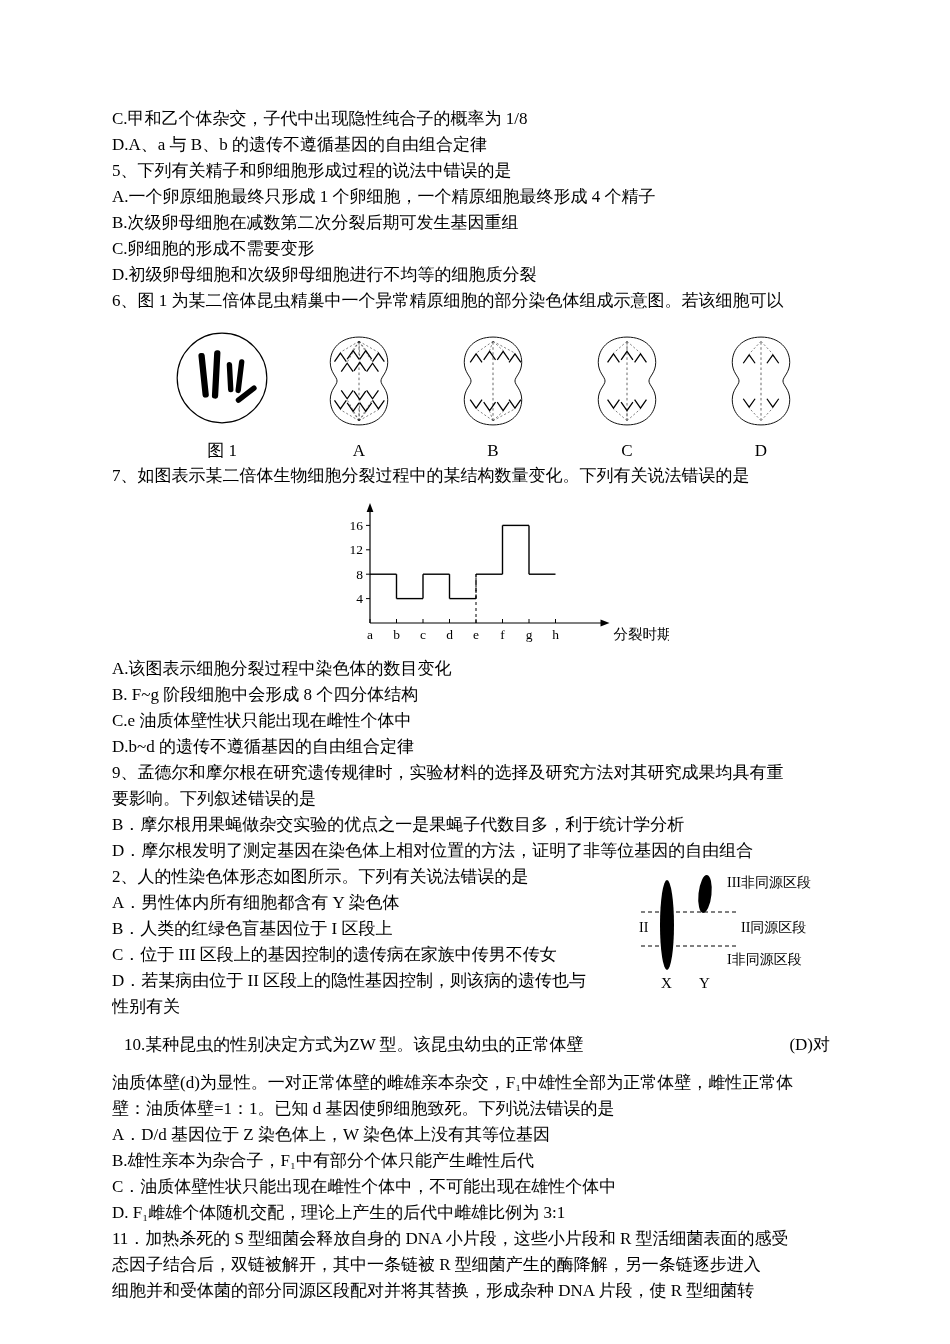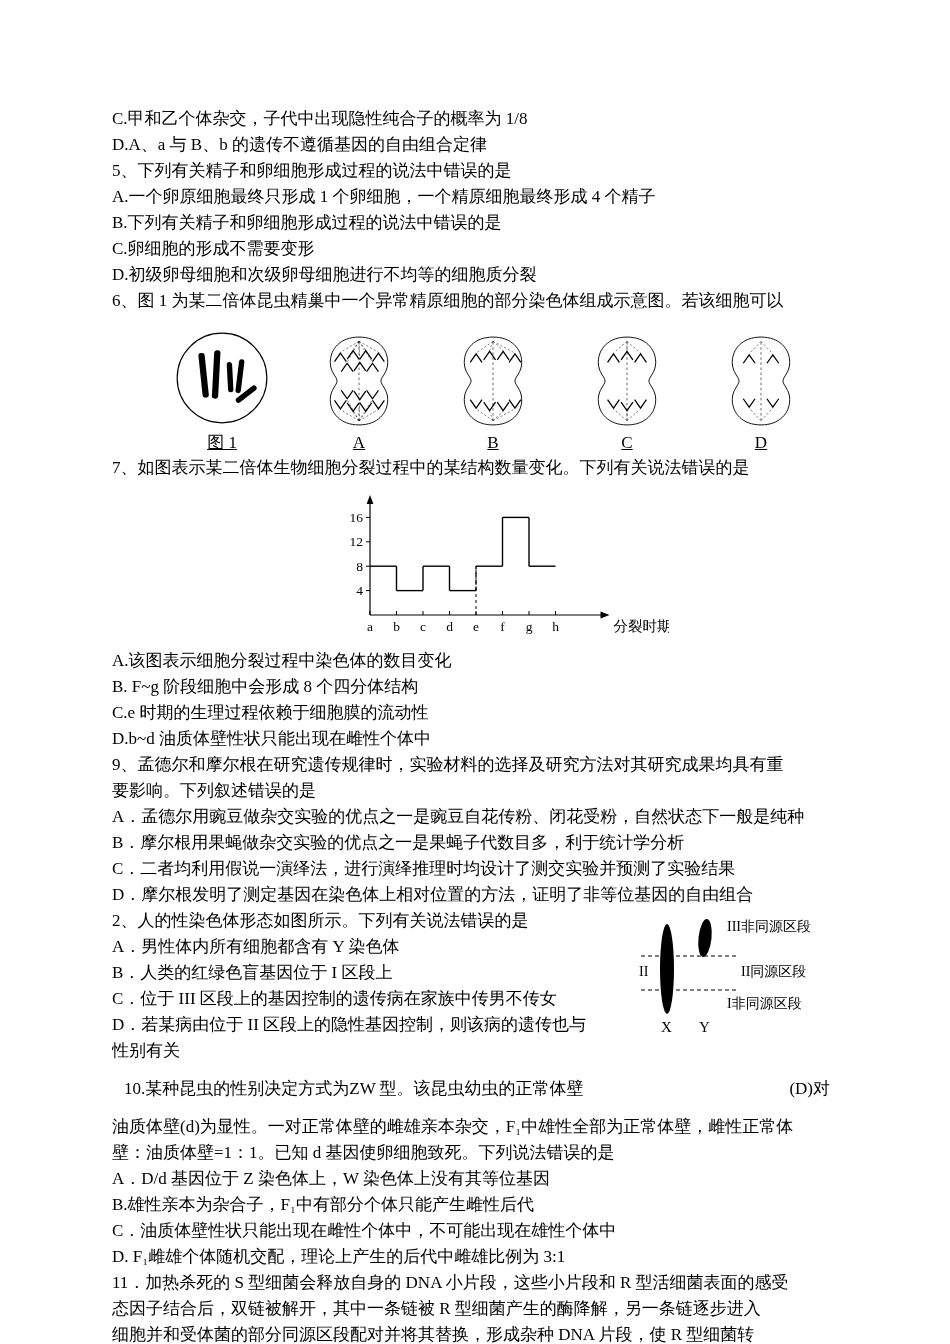--- a/index.html
+++ b/index.html
@@ -8,42 +8,42 @@
     width:950px;height:1344px;overflow:hidden;background:#ffffff;color:#000;
     font-family:"Liberation Serif","DejaVu Serif",serif;
     font-size:17px;
   }
   .page{padding:106px 108px 0 112px;}
   .ln{margin:0;line-height:26px;}
   .ind{}
   
   .figrow{display:flex;align-items:flex-end;margin:12px 0 2px 56px;gap:32px;}
   .figcol{display:flex;flex-direction:column;align-items:center;}
-  .figlabel{margin-top:3px;line-height:20px;text-decoration:underline;}
+  .figlabel{margin-top:11px;line-height:20px;}
   
   .chartwrap{margin:6px 0 4px 212px;}
   .chartwrap svg text{font-family:"Liberation Serif","DejaVu Serif",serif;fill:#000;}
   
   .q9{overflow:hidden;}
   .q9fig{float:right;width:215px;margin:-2px 0 0 10px;}
   .q9fig svg text{font-family:"Liberation Serif","DejaVu Serif",serif;fill:#000;}
   
   .q10first{display:flex;justify-content:space-between;margin:12px;line-height:26px;}
 </style>
 </head>
 <body>
 
 <div class="page">
 
   <p class="ln ind">C.甲和乙个体杂交，子代中出现隐性纯合子的概率为 1/8</p>
   <p class="ln ind">D.A、a 与 B、b 的遗传不遵循基因的自由组合定律</p>
 
   <p class="ln ind">5、下列有关精子和卵细胞形成过程的说法中错误的是</p>
   <p class="ln ind">A.一个卵原细胞最终只形成 1 个卵细胞，一个精原细胞最终形成 4 个精子</p>
-  <p class="ln ind">B.下列有关精子和卵细胞形成过程的说法中错误的是</p>
+  <p class="ln ind">B.次级卵母细胞在减数第二次分裂后期可发生基因重组</p>
   <p class="ln ind">C.卵细胞的形成不需要变形</p>
   <p class="ln ind">D.初级卵母细胞和次级卵母细胞进行不均等的细胞质分裂</p>
 
   <p class="ln ind">6、图 1 为某二倍体昆虫精巢中一个异常精原细胞的部分染色体组成示意图。若该细胞可以</p>
 
   <div class="figrow">
     <div class="figcol">
       <svg id="cellFig1" viewBox="0 0 120 116" width="108" height="104">
           <circle cx="60" cy="58" r="50" fill="none" stroke="#000" stroke-width="1.3"></circle>
           <rect x="36" y="30" width="7" height="50" rx="3" fill="#000" transform="rotate(-6 39 55)"></rect>
@@ -193,28 +193,26 @@
         <line x1="152" y1="79.2" x2="178.5" y2="79.2" stroke="#000" stroke-width="1.4"></line>
         <line x1="178.5" y1="79.2" x2="178.5" y2="30.400000000000006" stroke="#000" stroke-width="1.4"></line>
         <line x1="178.5" y1="30.400000000000006" x2="205" y2="30.400000000000006" stroke="#000" stroke-width="1.4"></line>
         <line x1="205" y1="30.400000000000006" x2="205" y2="79.2" stroke="#000" stroke-width="1.4"></line>
         <line x1="205" y1="79.2" x2="231.5" y2="79.2" stroke="#000" stroke-width="1.4"></line>
       </svg>
   </div>
 
   <p class="ln ind">A.该图表示细胞分裂过程中染色体的数目变化</p>
   <p class="ln ind">B. F~g 阶段细胞中会形成 8 个四分体结构</p>
-  <p class="ln ind">C.e 时期的生理过程依赖于细胞膜的流动性</p>
-  <p class="ln ind">D.b~d 油质体壁性状只能出现在雌性个体中</p>
+  <p class="ln ind">C.e 油质体壁性状只能出现在雌性个体中</p>
+  <p class="ln ind">D.b~d 的遗传不遵循基因的自由组合定律</p>
 
   <p class="ln ind">9、孟德尔和摩尔根在研究遗传规律时，实验材料的选择及研究方法对其研究成果均具有重</p>
   <p class="ln">要影响。下列叙述错误的是</p>
-  <p class="ln">A．孟德尔用豌豆做杂交实验的优点之一是豌豆自花传粉、闭花受粉，自然状态下一般是纯种</p>
   <p class="ln">B．摩尔根用果蝇做杂交实验的优点之一是果蝇子代数目多，利于统计学分析</p>
-  <p class="ln">C．二者均利用假说一演绎法，进行演绎推理时均设计了测交实验并预测了实验结果</p>
   <p class="ln">D．摩尔根发明了测定基因在染色体上相对位置的方法，证明了非等位基因的自由组合</p>
 
   <div class="q9">
     <div class="q9fig">
       <svg viewBox="0 0 215 132" width="215" height="132">
         <ellipse cx="40" cy="63" rx="7" ry="45" fill="#000"></ellipse>
         <ellipse cx="78" cy="32" rx="6.5" ry="19" fill="#000" transform="rotate(6 78 32)"></ellipse>
         <line x1="14" y1="50" x2="110" y2="50" stroke="#000" stroke-width="1" stroke-dasharray="4,3"></line>
         <line x1="14" y1="84" x2="110" y2="84" stroke="#000" stroke-width="1" stroke-dasharray="4,3"></line>
         <text x="12" y="70" font-size="14">II</text>

